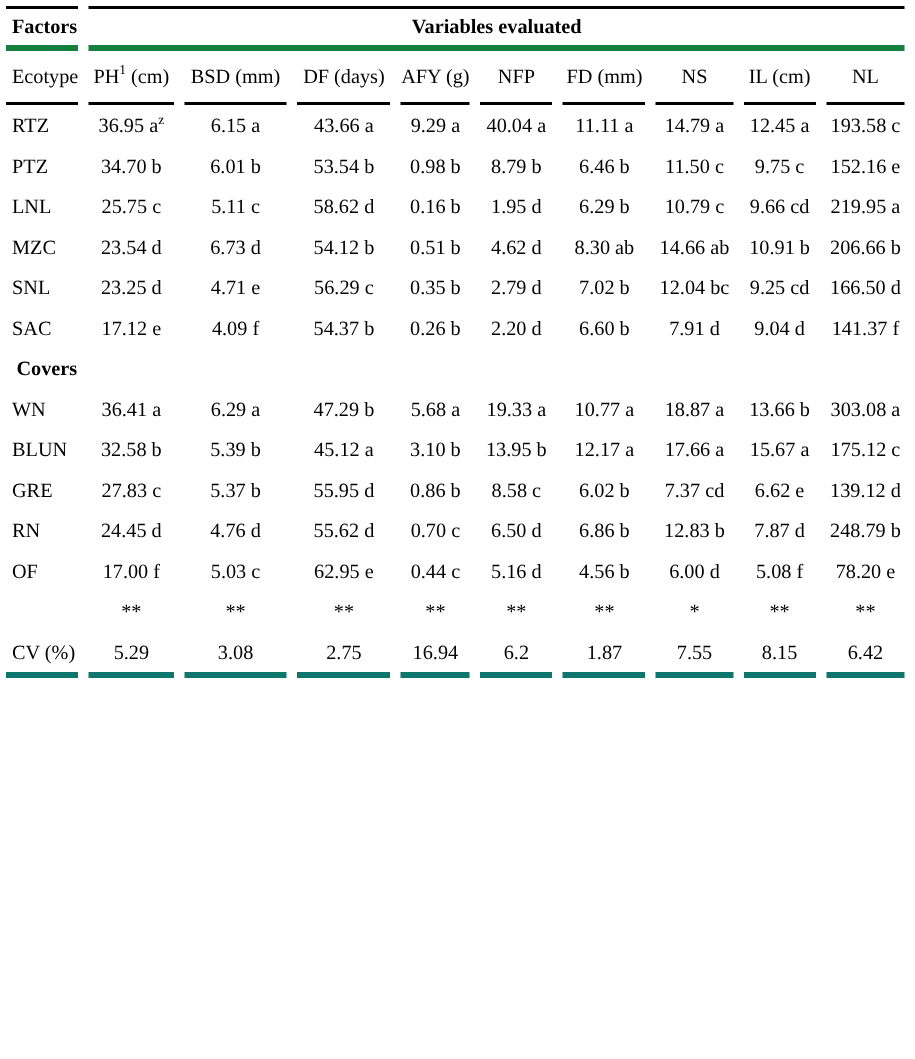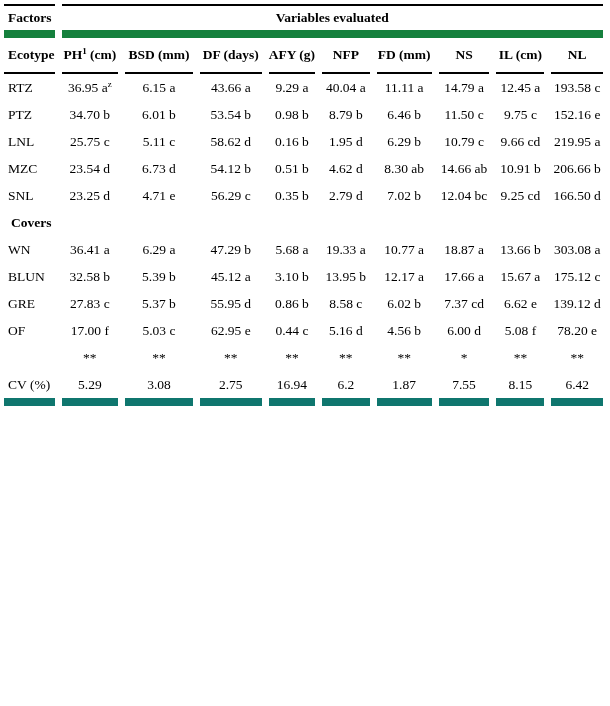--- a/index.html
+++ b/index.html
@@ -32,32 +32,32 @@
     font-weight: normal;
     text-align: center;
     vertical-align: middle;
     white-space: nowrap;
     overflow: visible;
   }
   .left { text-align: left; padding-left: 4px; }
   .bold { font-weight: bold; }
   tr.group-header th {
     border-top: 2px solid #000000;
-    border-bottom: 8px solid #15803d;
+    border-bottom: 4px solid #15803d;
     height: 24px;
     margin-left: 19px;
   }
   tr.col-header th {
     border-bottom: 2px solid #000000;
     height: 34px;
-    font-weight: bold;
+    font-weight: normal;
   }
   tbody td { height: 27px; }
   td.section-label { padding-left: 7px; font-weight: bold; }
-  tr.cv-row td { border-bottom: 8px solid #0f766e; }
+  tr.cv-row td { border-bottom: 4px solid #0f766e; }
   sup {
     font-size: 9px;
     line-height: 0;
     vertical-align: super;
   }
 </style>
 </head>
 <body>
 
 <div class="page">
@@ -147,20 +147,32 @@
           <td>4.71 e</td>
           <td>56.29 c</td>
           <td>0.35 b</td>
           <td>2.79 d</td>
           <td>7.02 b</td>
           <td>12.04 bc</td>
           <td>9.25 cd</td>
           <td>166.50 d</td>
         </tr>
         <tr>
+          <td class="left">SAC</td>
+          <td>17.12 e</td>
+          <td>4.09 f</td>
+          <td>54.37 b</td>
+          <td>0.26 b</td>
+          <td>2.20 d</td>
+          <td>6.60 b</td>
+          <td>7.91 d</td>
+          <td>9.04 d</td>
+          <td>141.37 f</td>
+        </tr>
+        <tr>
           <td colspan="10" class="left section-label">Covers</td>
         </tr>
         <tr>
           <td class="left">WN</td>
           <td>36.41 a</td>
           <td>6.29 a</td>
           <td>47.29 b</td>
           <td>5.68 a</td>
           <td>19.33 a</td>
           <td>10.77 a</td>
@@ -184,20 +196,32 @@
           <td class="left">GRE</td>
           <td>27.83 c</td>
           <td>5.37 b</td>
           <td>55.95 d</td>
           <td>0.86 b</td>
           <td>8.58 c</td>
           <td>6.02 b</td>
           <td>7.37 cd</td>
           <td>6.62 e</td>
           <td>139.12 d</td>
+        </tr>
+        <tr>
+          <td class="left">RN</td>
+          <td>24.45 d</td>
+          <td>4.76 d</td>
+          <td>55.62 d</td>
+          <td>0.70 c</td>
+          <td>6.50 d</td>
+          <td>6.86 b</td>
+          <td>12.83 b</td>
+          <td>7.87 d</td>
+          <td>248.79 b</td>
         </tr>
         <tr>
           <td class="left">OF</td>
           <td>17.00 f</td>
           <td>5.03 c</td>
           <td>62.95 e</td>
           <td>0.44 c</td>
           <td>5.16 d</td>
           <td>4.56 b</td>
           <td>6.00 d</td>

